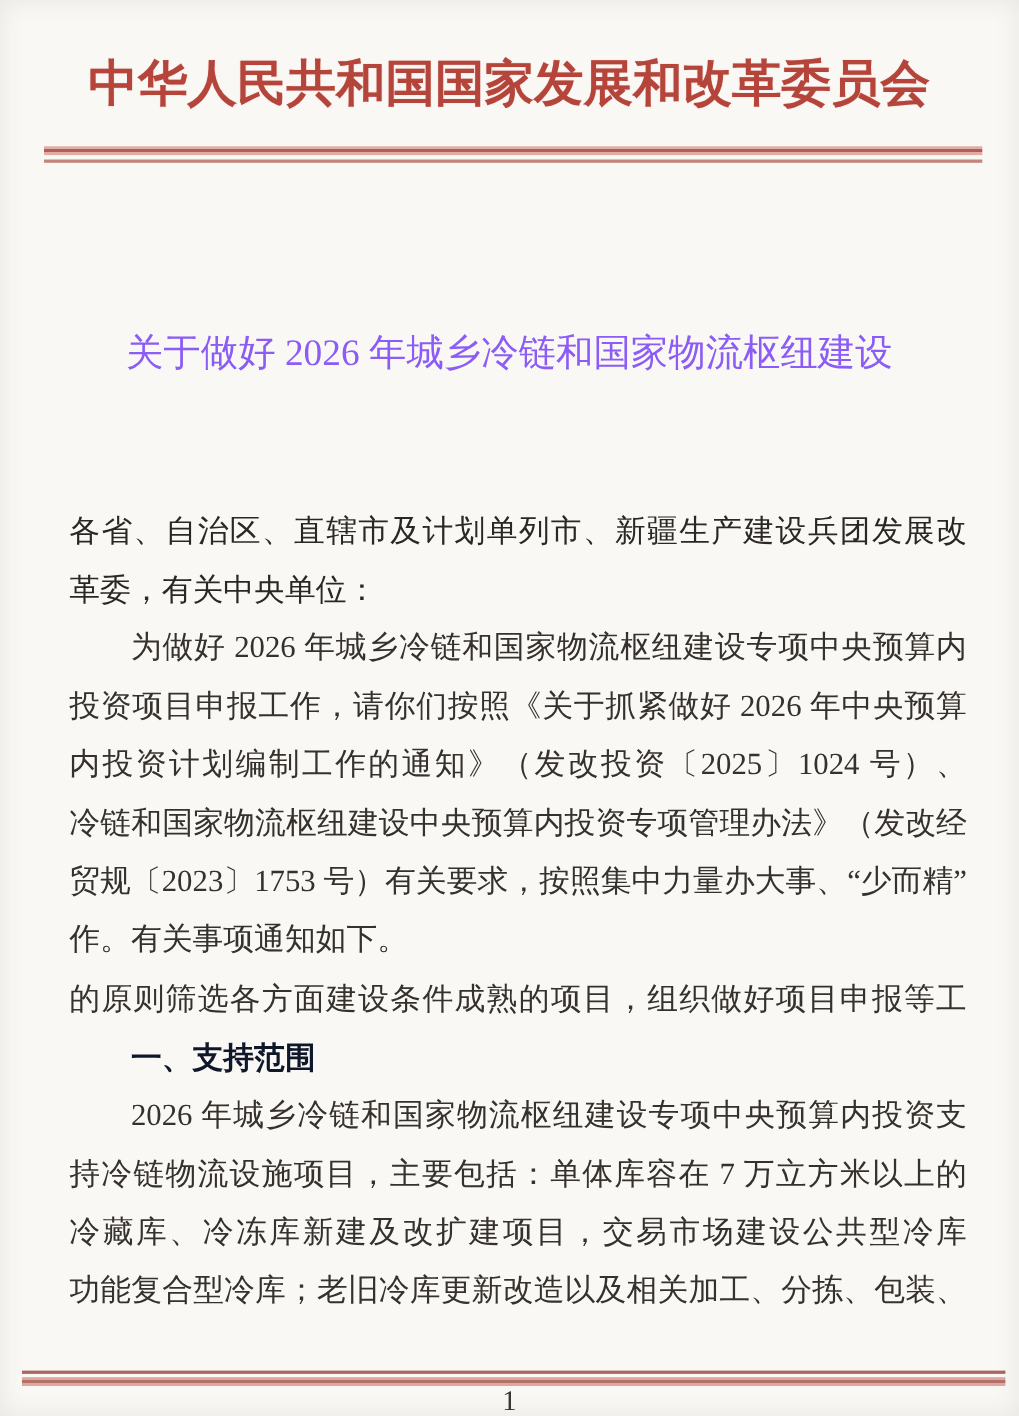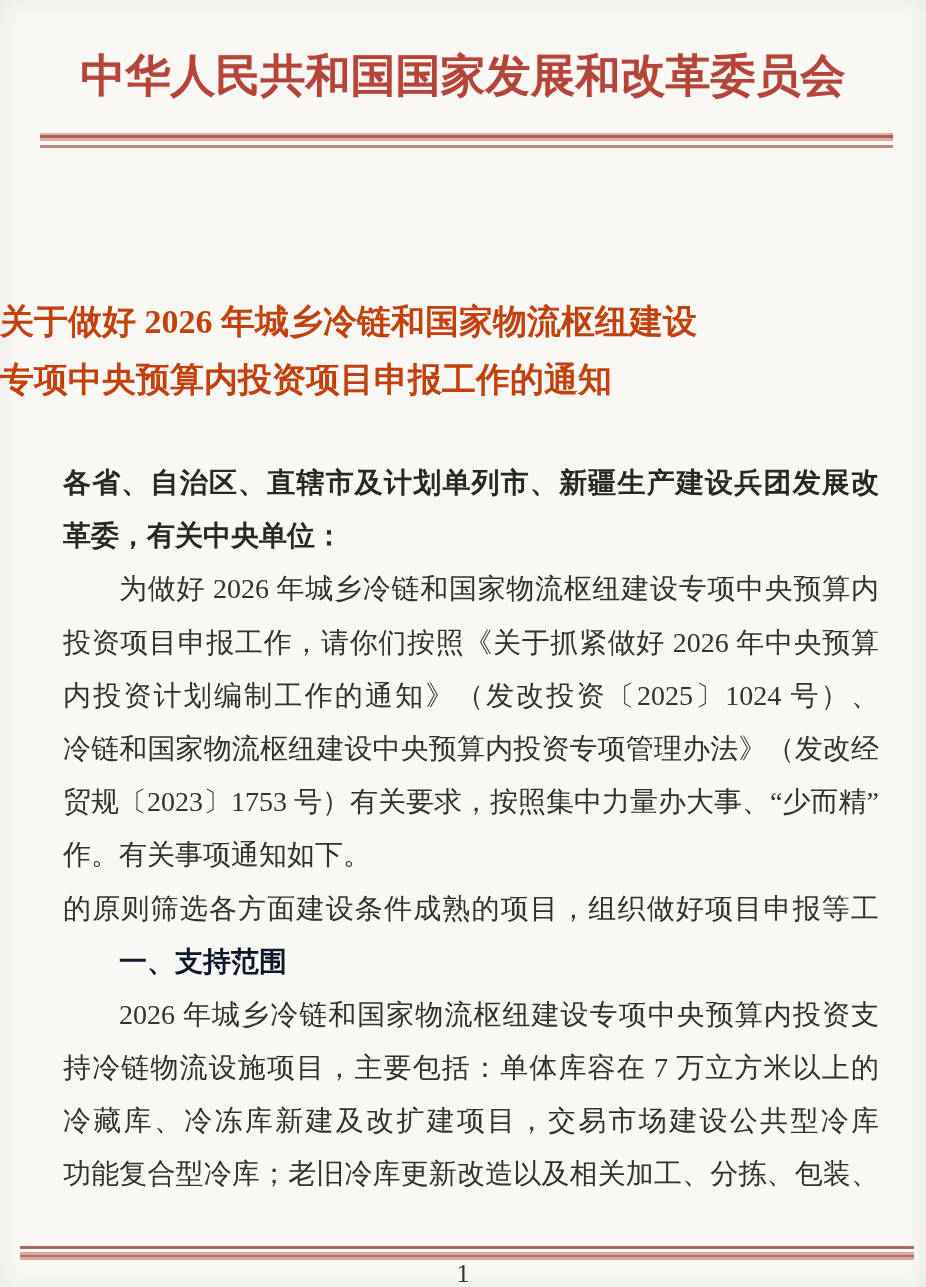--- a/index.html
+++ b/index.html
@@ -28,24 +28,24 @@
   .rule-a-band {
     height: 8px;
     background: linear-gradient(180deg, #e4aba5 0 30%, #a8625b 30% 62%, #e4aba5 62% 100%);
   }
   .rule-a-thin { margin-top: 4px; height: 3px; background: #c5857f; }
 
   
   .doc-title {
     position: absolute;
     top: 293px; left: 0; right: 0;
-    text-align: left;
+    text-align: center;
     font-size: 34px;
-    font-weight: bold;
-    color: #c2410c;
+    font-weight: normal;
+    color: #8b5cf6;
     line-height: 58px;
   }
 
   
   .body-text {
     position: absolute;
     top: 456px; left: 63px; right: 47px;
     font-size: 28px;
     color: #35312c;
   }
@@ -53,21 +53,21 @@
     height: 53.2px;
     line-height: 53.2px;
     text-align: justify;
     text-align-last: justify;
     overflow: hidden;
   }
   .ln-first { padding-left: 56px; }
   .ln-end { text-align-last: left; }
   .salutation-line {
     font-family: "Liberation Sans", "DejaVu Sans", sans-serif;
-    font-weight: bold;
+    font-weight: normal;
     color: #2b2824;
   }
   .section-heading {
     font-family: "Liberation Sans", "DejaVu Sans", sans-serif;
     font-weight: bold;
     color: #0f172a;
   }
 
   
   .rules-bottom { position: absolute; top: 1246px; left: 20px; right: 12px; }
@@ -93,21 +93,20 @@
 
   <div class="agency">中华人民共和国国家发展和改革委员会</div>
 
   <div class="rules-top">
     <div class="rule-a-band"></div>
     <div class="rule-a-thin"></div>
   </div>
 
   <div class="doc-title">
     <div>关于做好 2026 年城乡冷链和国家物流枢纽建设</div>
-    <div>专项中央预算内投资项目申报工作的通知</div>
   </div>
 
   <div class="body-text">
 
     <div class="ln salutation-line">各省、自治区、直辖市及计划单列市、新疆生产建设兵团发展改</div>
     <div class="ln ln-end salutation-line">革委，有关中央单位：</div>
 
     <div class="ln ln-first">为做好 2026 年城乡冷链和国家物流枢纽建设专项中央预算内</div>
     <div class="ln">投资项目申报工作，请你们按照《关于抓紧做好 2026 年中央预算</div>
     <div class="ln">内投资计划编制工作的通知》（发改投资〔2025〕1024 号）、《城乡</div>

